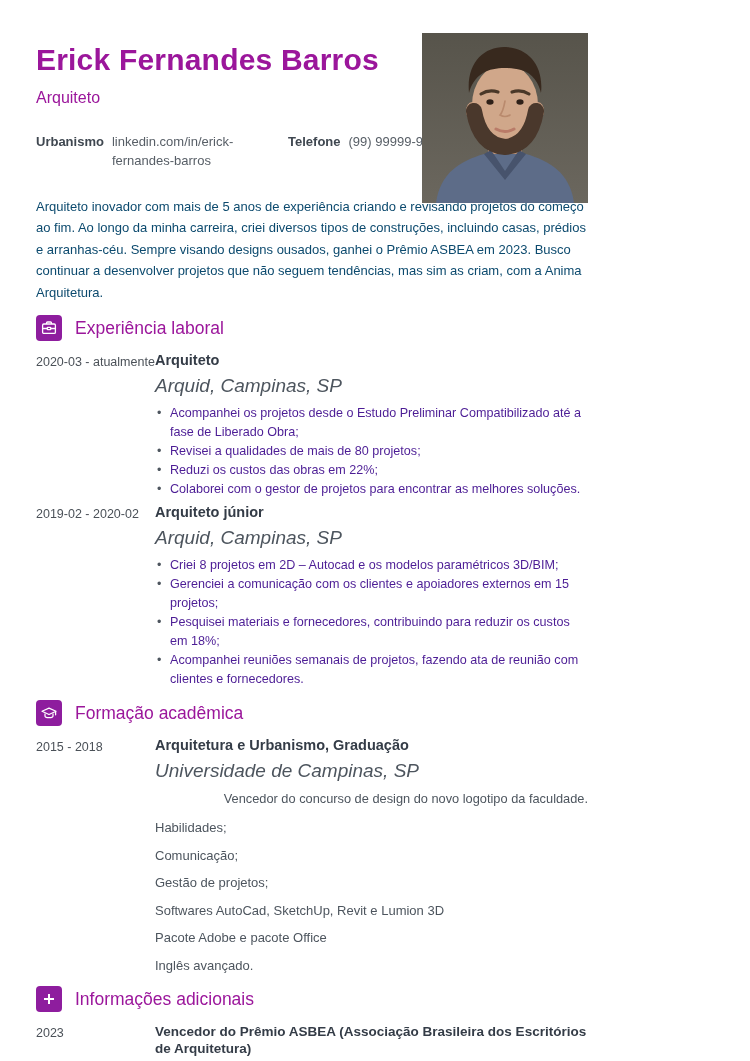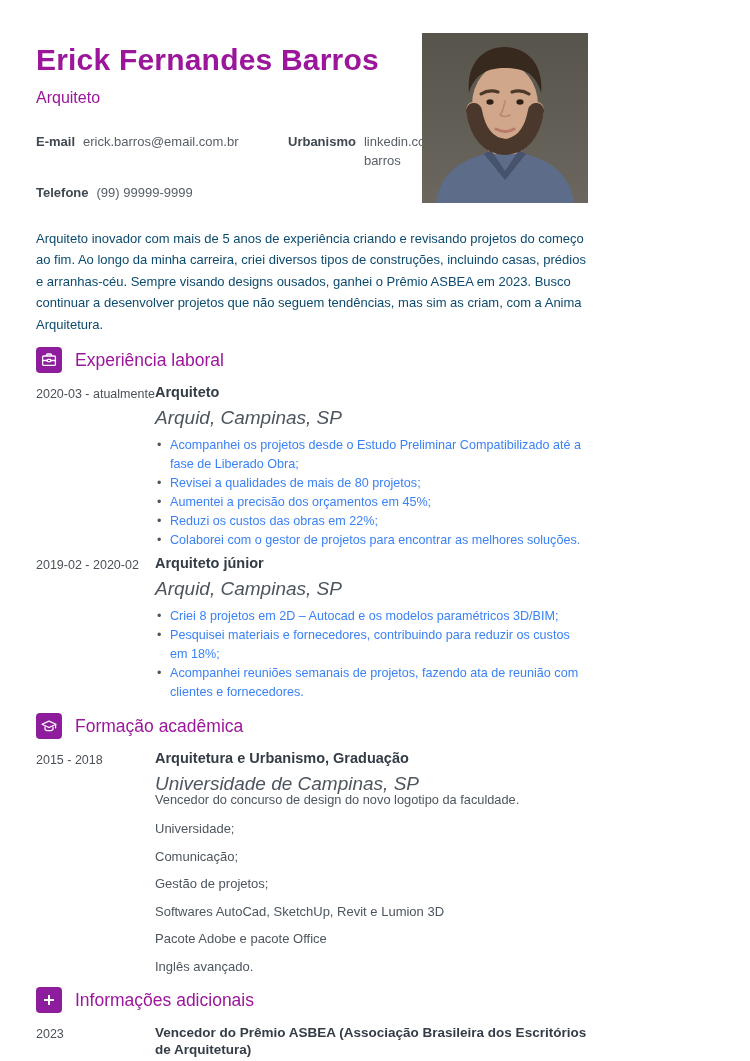--- a/index.html
+++ b/index.html
@@ -25,24 +25,24 @@
   .sec-icon svg{display:block;}
   h2.sec-title{margin:0;font-size:17.5px;font-weight:400;color:var(--accent);}
 
   
   .row{display:flex;align-items:flex-start;}
   .dates{flex:none;width:119px;font-size:12.5px;color:#4b5158;padding-top:2px;line-height:17px;}
   .content{flex:1;min-width:0;}
   .etitle{font-size:14.5px;font-weight:700;color:#343c47;line-height:17px;}
   .ecompany{font-style:italic;font-size:19px;color:#4d555e;margin-top:9px;line-height:16px;}
   ul.bullets{margin:10px 0 0 0;padding:0 0 0 15px;list-style:none;}
-  ul.bullets li{position:relative;font-size:12.6px;line-height:19px;color:#3b82f6;}
+  ul.bullets li{position:relative;font-size:12.6px;line-height:19px;color:#4c1d95;}
   ul.bullets li::before{content:"\2022";position:absolute;left:-13px;color:#4d555e;}
   .entry{margin-bottom:5px;}
-  .note{font-size:12.8px;color:#4d555e;margin-top:0;line-height:16px;}
+  .note{font-size:12.8px;color:#4d555e;margin-top:12px;line-height:16px;text-align:right;}
 
   
   ul.skills{margin:14px 0 6px 119px;padding:0;list-style:none;}
   ul.skills li{font-size:13px;line-height:13.5px;color:#4d555e;margin-bottom:14px;}
 
   
   .addl .etitle{font-size:13.5px;}
   .addl{margin-bottom:18px;}
 </style>
 </head>
@@ -72,24 +72,20 @@
     <ellipse cx="98" cy="69" rx="3.6" ry="2.7" fill="#2e2018"></ellipse>
     <path d="M59 61 q8 -5 17 -2" stroke="#4a3828" stroke-width="3.2" fill="none" stroke-linecap="round"></path>
     <path d="M90 59 q9 -3 17 2" stroke="#4a3828" stroke-width="3.2" fill="none" stroke-linecap="round"></path>
     <path d="M47 60 C44 30 62 13 84 14 C106 15 122 32 119 60 C117 51 111 40 99 37 C87 34 71 34 61 40 C53 45 49 52 47 60 Z" fill="#38291e"></path>
   </svg>
 
   <h1 class="name">Erick Fernandes Barros</h1>
   <div class="role">Arquiteto</div>
 
   <div class="contacts">
-    <div class="contact">
-      <span class="clabel">E-mail</span>
-      <span class="cvalue">erick.barros@email.com.br</span>
-    </div>
     <div class="contact linkedin">
       <span class="clabel">Urbanismo</span>
       <span class="cvalue">linkedin.com/in/erick-fernandes-barros</span>
     </div>
     <div class="contact">
       <span class="clabel">Telefone</span>
       <span class="cvalue">(99) 99999-9999</span>
     </div>
   </div>
 
@@ -108,34 +104,34 @@
   </div>
 
   <div class="row entry">
     <div class="dates">2020-03 - atualmente</div>
     <div class="content">
       <div class="etitle">Arquiteto</div>
       <div class="ecompany">Arquid, Campinas, SP</div>
       <ul class="bullets">
         <li>Acompanhei os projetos desde o Estudo Preliminar Compatibilizado até a fase de Liberado Obra;</li>
         <li>Revisei a qualidades de mais de 80 projetos;</li>
-        <li>Aumentei a precisão dos orçamentos em 45%;</li>
         <li>Reduzi os custos das obras em 22%;</li>
         <li>Colaborei com o gestor de projetos para encontrar as melhores soluções.</li>
       </ul>
     </div>
   </div>
 
   <div class="row entry">
     <div class="dates">2019-02 - 2020-02</div>
     <div class="content">
       <div class="etitle">Arquiteto júnior</div>
       <div class="ecompany">Arquid, Campinas, SP</div>
       <ul class="bullets">
         <li>Criei 8 projetos em 2D – Autocad e os modelos paramétricos 3D/BIM;</li>
+        <li>Gerenciei a comunicação com os clientes e apoiadores externos em 15 projetos;</li>
         <li>Pesquisei materiais e fornecedores, contribuindo para reduzir os custos em 18%;</li>
         <li>Acompanhei reuniões semanais de projetos, fazendo ata de reunião com clientes e fornecedores.</li>
       </ul>
     </div>
   </div>
 
   <div class="sec-head">
     <span class="sec-icon">
       <svg width="16" height="16" viewBox="0 0 16 16" fill="none" stroke="#fff" stroke-width="1.25" stroke-linejoin="round">
         <path d="M1 6.3 8 3.1l7 3.2-7 3.2-7-3.2z"></path>
@@ -150,21 +146,21 @@
     <div class="dates">2015 - 2018</div>
     <div class="content">
       <div class="etitle">Arquitetura e Urbanismo, Graduação</div>
       <div class="ecompany">Universidade de Campinas, SP</div>
       <div class="note">Vencedor do concurso de design do novo logotipo da faculdade.</div>
     </div>
   </div>
 
 
   <ul class="skills">
-    <li>Universidade;</li>
+    <li>Habilidades;</li>
     <li>Comunicação;</li>
     <li>Gestão de projetos;</li>
     <li>Softwares AutoCad, SketchUp, Revit e Lumion 3D</li>
     <li>Pacote Adobe e pacote Office</li>
     <li>Inglês avançado.</li>
   </ul>
 
   <div class="sec-head">
     <span class="sec-icon">
       <svg width="16" height="16" viewBox="0 0 16 16" fill="none" stroke="#fff" stroke-width="2">

